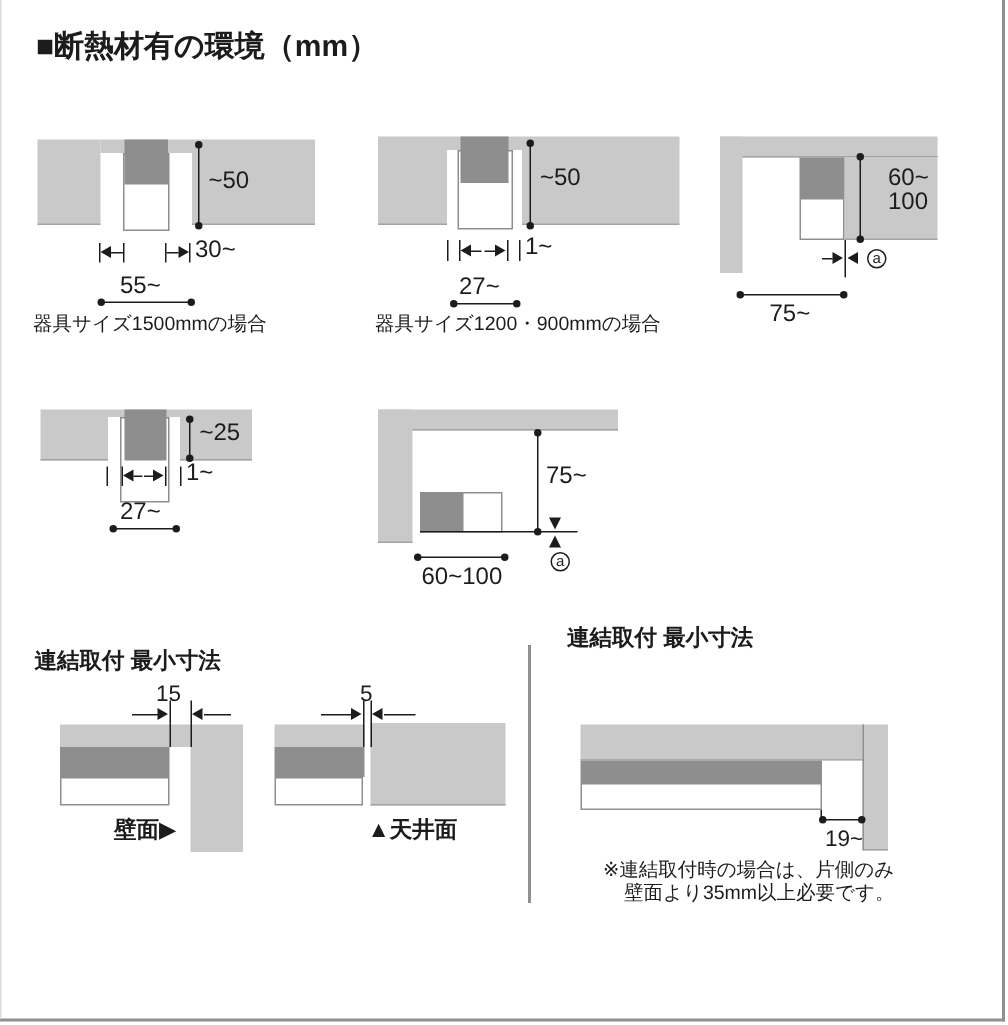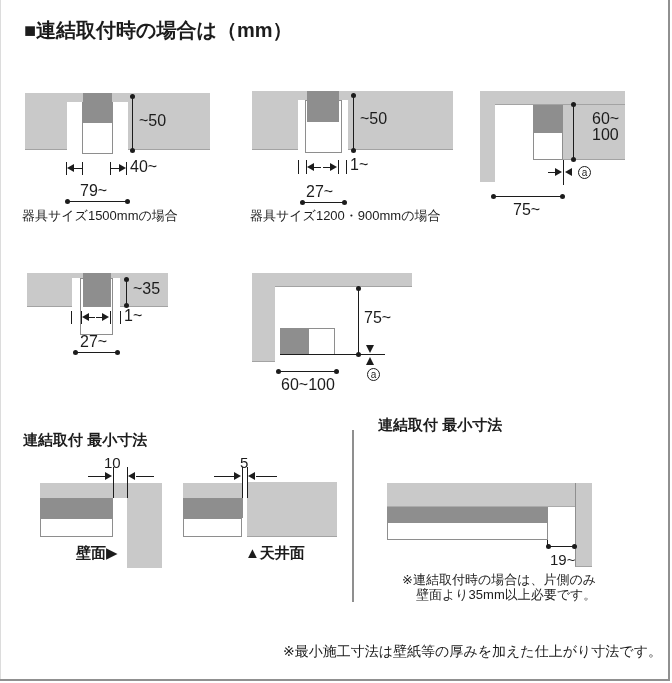--- a/index.html
+++ b/index.html
@@ -32,41 +32,41 @@
 .title{position:absolute;font-size:20px;font-weight:bold;white-space:nowrap}
 .circ{position:absolute;width:13px;height:13px;border:1px solid var(--line,#1c1c1c);border-radius:50%;background:#fff;font-size:10px;line-height:12px;text-align:center}
 .circ-i{display:inline-block;width:12px;height:12px;border:1px solid var(--line,#1c1c1c);border-radius:50%;font-size:9px;line-height:11px;text-align:center;vertical-align:-2px;margin:0 1px}
 .blabel{font-weight:bold;font-size:15px;white-space:nowrap;position:absolute}
 </style>
 </head>
 <body>
 
 <div id="canvas">
 
-  <div class="title" style="left:24px;top:17px">■連結取付時の場合は（mm）</div>
+  <div class="title" style="left:24px;top:17px">■断熱材有の環境（mm）</div>
 
   <div>
     <div class="slab edge" style="left:25px;top:93px;width:42px;height:57px"></div>
     <div class="slab" style="left:67px;top:93px;width:61px;height:9px"></div>
     <div class="slab edge" style="left:128px;top:93px;width:82px;height:57px"></div>
     <div class="box" style="left:82px;top:102px;width:31px;height:52px"></div>
     <div class="dark" style="left:83px;top:93px;width:29px;height:30px"></div>
     <div class="vdim" style="left:132px;top:96px;height:55px"></div>
     <div class="lbl" style="left:139px;top:113px">~50</div>
     <div class="tick" style="left:66px;top:162px;height:13px"></div>
     <div class="tick" style="left:82px;top:162px;height:13px"></div>
     <div class="tick" style="left:110px;top:162px;height:13px"></div>
     <div class="tick" style="left:126px;top:162px;height:13px"></div>
     <div class="tri l" style="left:67px;top:164px"></div>
     <div class="hl" style="left:74px;top:168px;width:8px"></div>
     <div class="hl" style="left:111px;top:168px;width:8px"></div>
     <div class="tri r" style="left:119px;top:164px"></div>
-    <div class="lbl" style="left:130px;top:159px">40~</div>
+    <div class="lbl" style="left:130px;top:159px">30~</div>
     <div class="hdim" style="left:67px;top:201px;width:61px"></div>
-    <div class="lbl" style="left:80px;top:183px">79~</div>
+    <div class="lbl" style="left:80px;top:183px">55~</div>
     <div class="cap" style="left:22px;top:207px">器具サイズ1500mmの場合</div>
   </div>
 
   <div>
     <div class="slab edge" style="left:252px;top:91px;width:46px;height:59px"></div>
     <div class="slab" style="left:298px;top:91px;width:50px;height:9px"></div>
     <div class="slab edge" style="left:348px;top:91px;width:105px;height:59px"></div>
     <div class="box" style="left:305px;top:100px;width:37px;height:53px"></div>
     <div class="dark" style="left:307px;top:91px;width:32px;height:31px"></div>
     <div class="vdim" style="left:353px;top:95px;height:56px"></div>
@@ -103,21 +103,21 @@
     <div class="lbl" style="left:513px;top:202px">75~</div>
   </div>
 
   <div>
     <div class="slab edge" style="left:27px;top:273px;width:45px;height:34px"></div>
     <div class="slab" style="left:72px;top:273px;width:48px;height:5px"></div>
     <div class="slab edge" style="left:120px;top:273px;width:48px;height:34px"></div>
     <div class="box" style="left:80px;top:278px;width:33px;height:57px"></div>
     <div class="dark" style="left:83px;top:273px;width:28px;height:34px"></div>
     <div class="vdim" style="left:126px;top:279px;height:27px"></div>
-    <div class="lbl" style="left:133px;top:281px">~35</div>
+    <div class="lbl" style="left:133px;top:281px">~25</div>
     <div class="tick" style="left:71px;top:311px;height:13px"></div>
     <div class="tick" style="left:81px;top:311px;height:13px"></div>
     <div class="tick" style="left:110px;top:311px;height:13px"></div>
     <div class="tick" style="left:120px;top:311px;height:13px"></div>
     <div class="tri l" style="left:82px;top:313px"></div>
     <div class="hl" style="left:89px;top:317px;width:6px"></div>
     <div class="hl" style="left:96px;top:317px;width:6px"></div>
     <div class="tri r" style="left:102px;top:313px"></div>
     <div class="lbl" style="left:124px;top:308px">1~</div>
     <div class="hdim" style="left:75px;top:352px;width:43px"></div>
@@ -146,21 +146,21 @@
       <div class="slab" style="left:40px;top:483px;width:122px;height:15px"></div>
       <div class="slab" style="left:127px;top:498px;width:35px;height:70px"></div>
       <div class="dark" style="left:40px;top:498px;width:73px;height:20px"></div>
       <div class="box" style="left:40px;top:518px;width:73px;height:19px"></div>
       <div class="tick" style="left:113px;top:467px;height:31px"></div>
       <div class="tick" style="left:127px;top:467px;height:31px"></div>
       <div class="hl" style="left:88px;top:476px;width:18px"></div>
       <div class="tri r" style="left:105px;top:472px"></div>
       <div class="tri l" style="left:128px;top:472px"></div>
       <div class="hl" style="left:136px;top:476px;width:18px"></div>
-      <div class="lbl s" style="left:104px;top:455px">10</div>
+      <div class="lbl s" style="left:104px;top:455px">15</div>
       <div class="blabel" style="left:76px;top:544px"><span>壁面</span><span>▶</span></div>
     </div>
 
     <div>
       <div class="slab" style="left:183px;top:483px;width:60px;height:15px"></div>
       <div class="dark" style="left:183px;top:498px;width:60px;height:20px"></div>
       <div class="box" style="left:183px;top:518px;width:59px;height:19px"></div>
       <div class="slab edge" style="left:247px;top:482px;width:90px;height:55px"></div>
       <div class="tick" style="left:242px;top:467px;height:31px"></div>
       <div class="tick" style="left:247px;top:467px;height:31px"></div>
@@ -181,19 +181,18 @@
     <div class="slab edge" style="left:575px;top:483px;width:17px;height:84px;border-left:1px solid #8f8f8f"></div>
     <div class="dark" style="left:387px;top:507px;width:161px;height:15px"></div>
     <div class="box" style="left:387px;top:522px;width:161px;height:18px"></div>
     <div class="vl" style="left:547px;top:540px;height:7px"></div>
     <div class="hdim" style="left:548px;top:546px;width:27px"></div>
     <div class="lbl s" style="left:550px;top:552px">19~</div>
     <div class="note" style="left:402px;top:572px">※連結取付時の場合は、片側のみ</div>
     <div class="note" style="left:416px;top:587px">壁面より35mm以上必要です。</div>
   </div>
 
-  <div class="note" style="left:283px;top:643px;font-size:14px">※最小施工寸法は壁紙等の厚みを加えた仕上がり寸法です。</div>
 
   <div style="position:absolute;left:668px;top:0;width:2px;height:681px;background:var(--frame,#909090)"></div>
   <div style="position:absolute;left:0;top:679px;width:670px;height:2px;background:var(--frame,#909090)"></div>
   <div style="position:absolute;left:0;top:0;width:1px;height:679px;background:#dcdcdc"></div>
 
 </div>
 
 </body></html>

